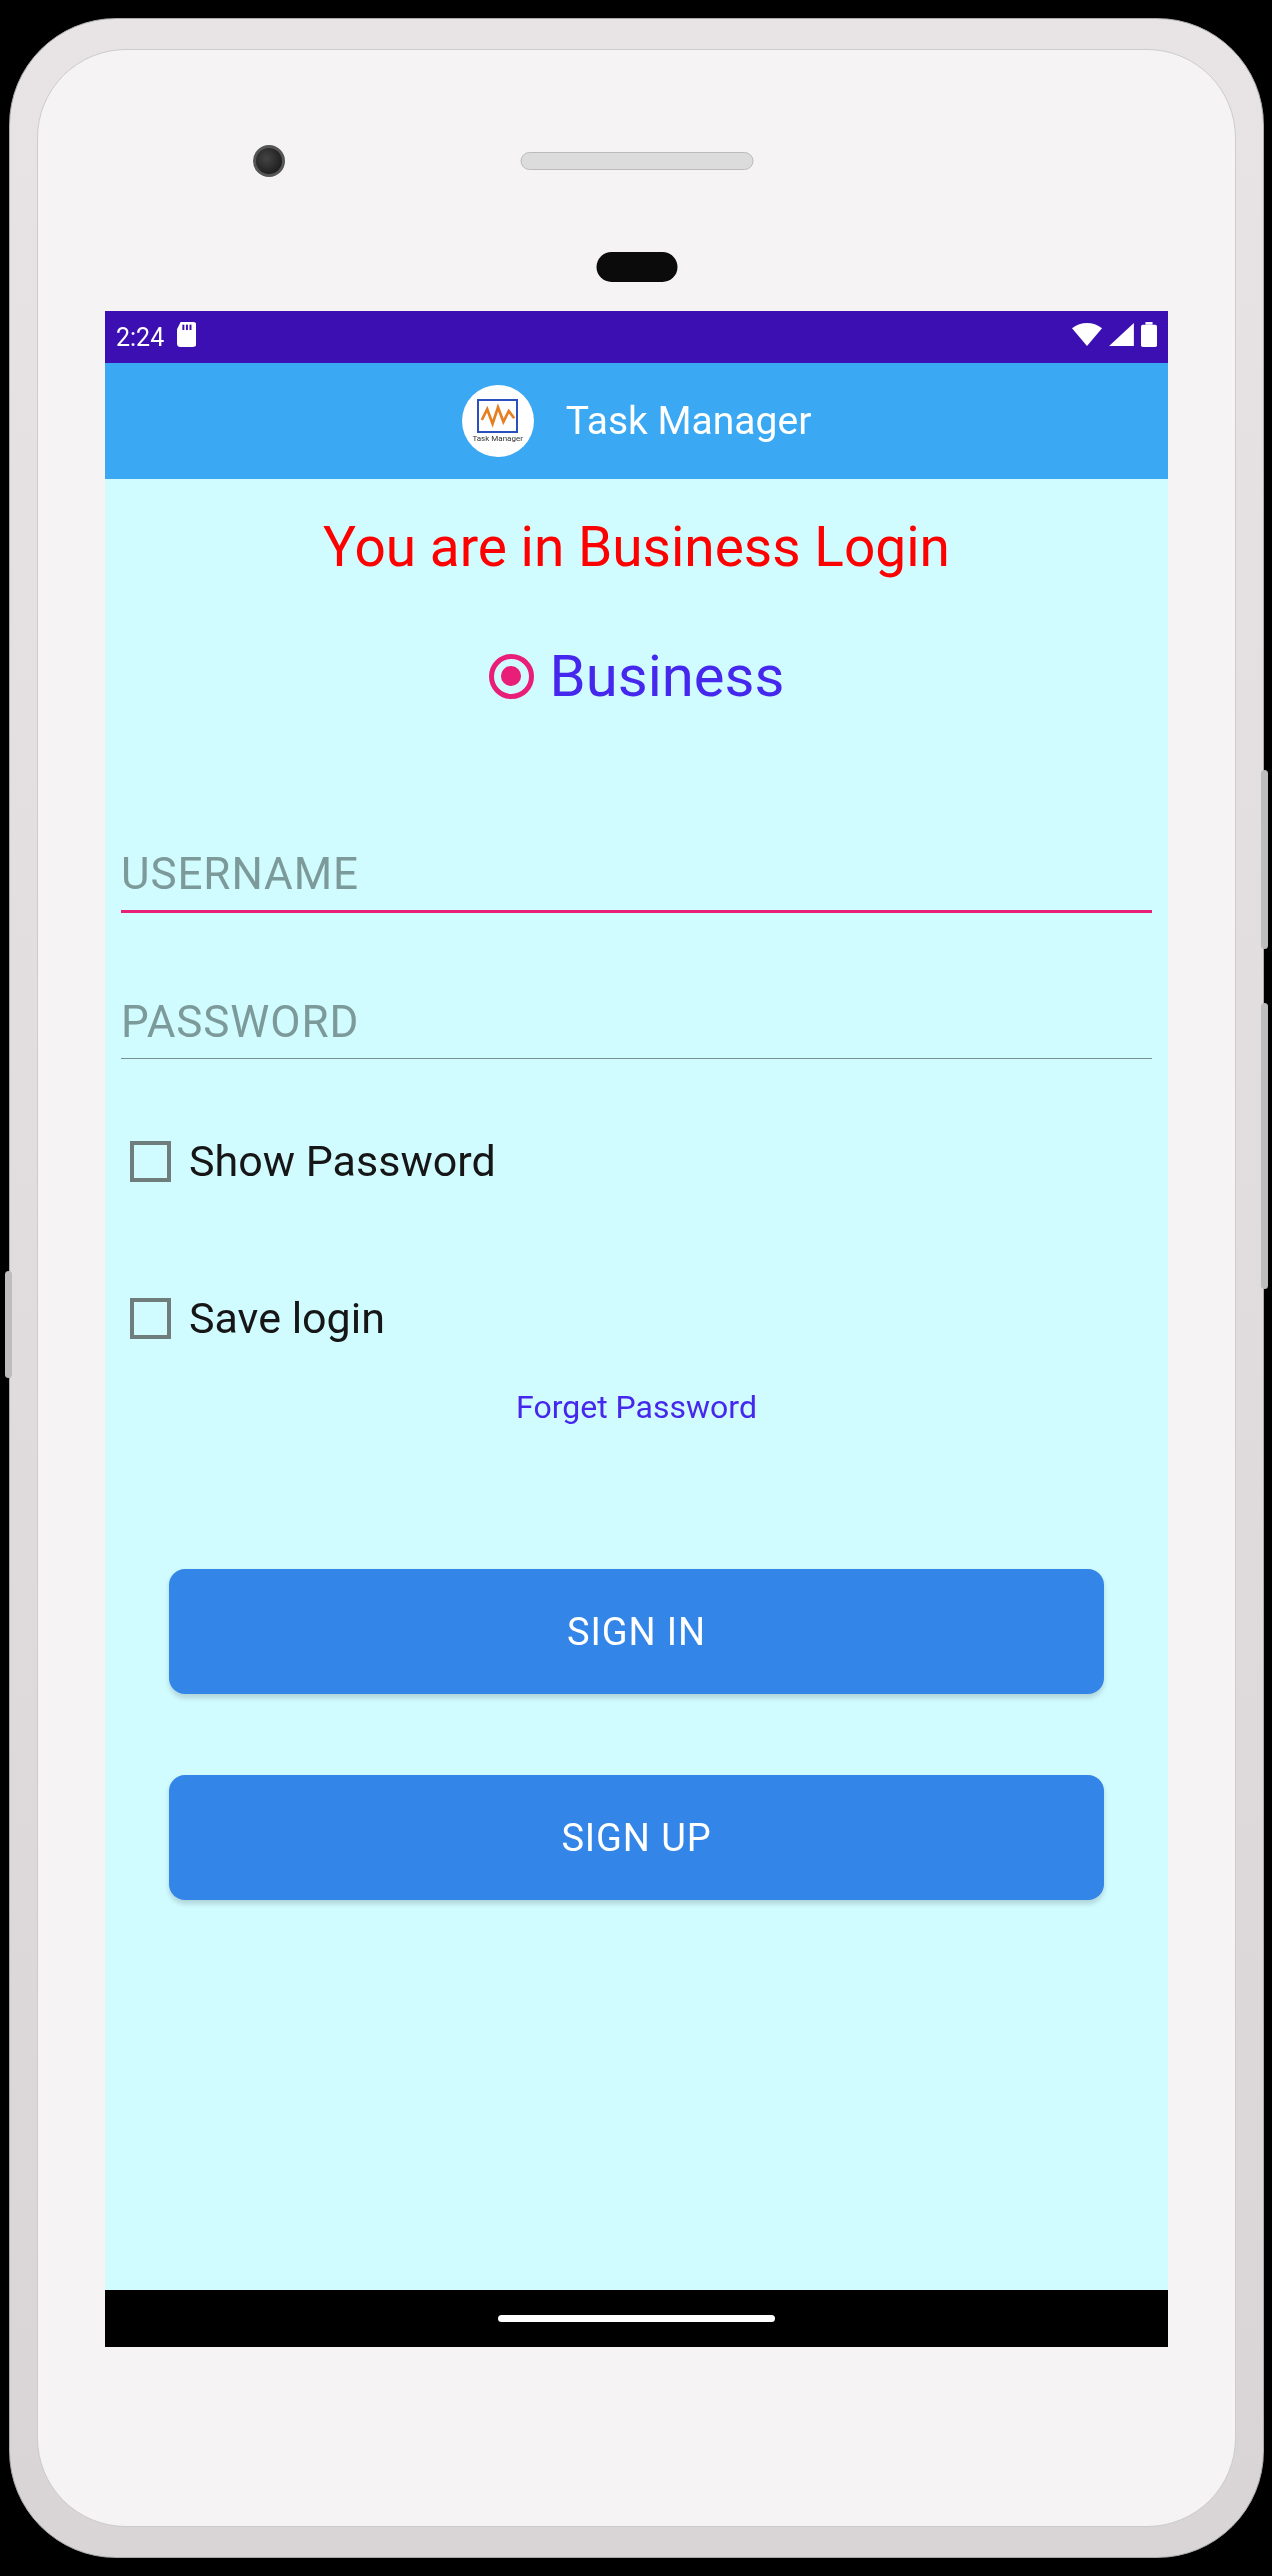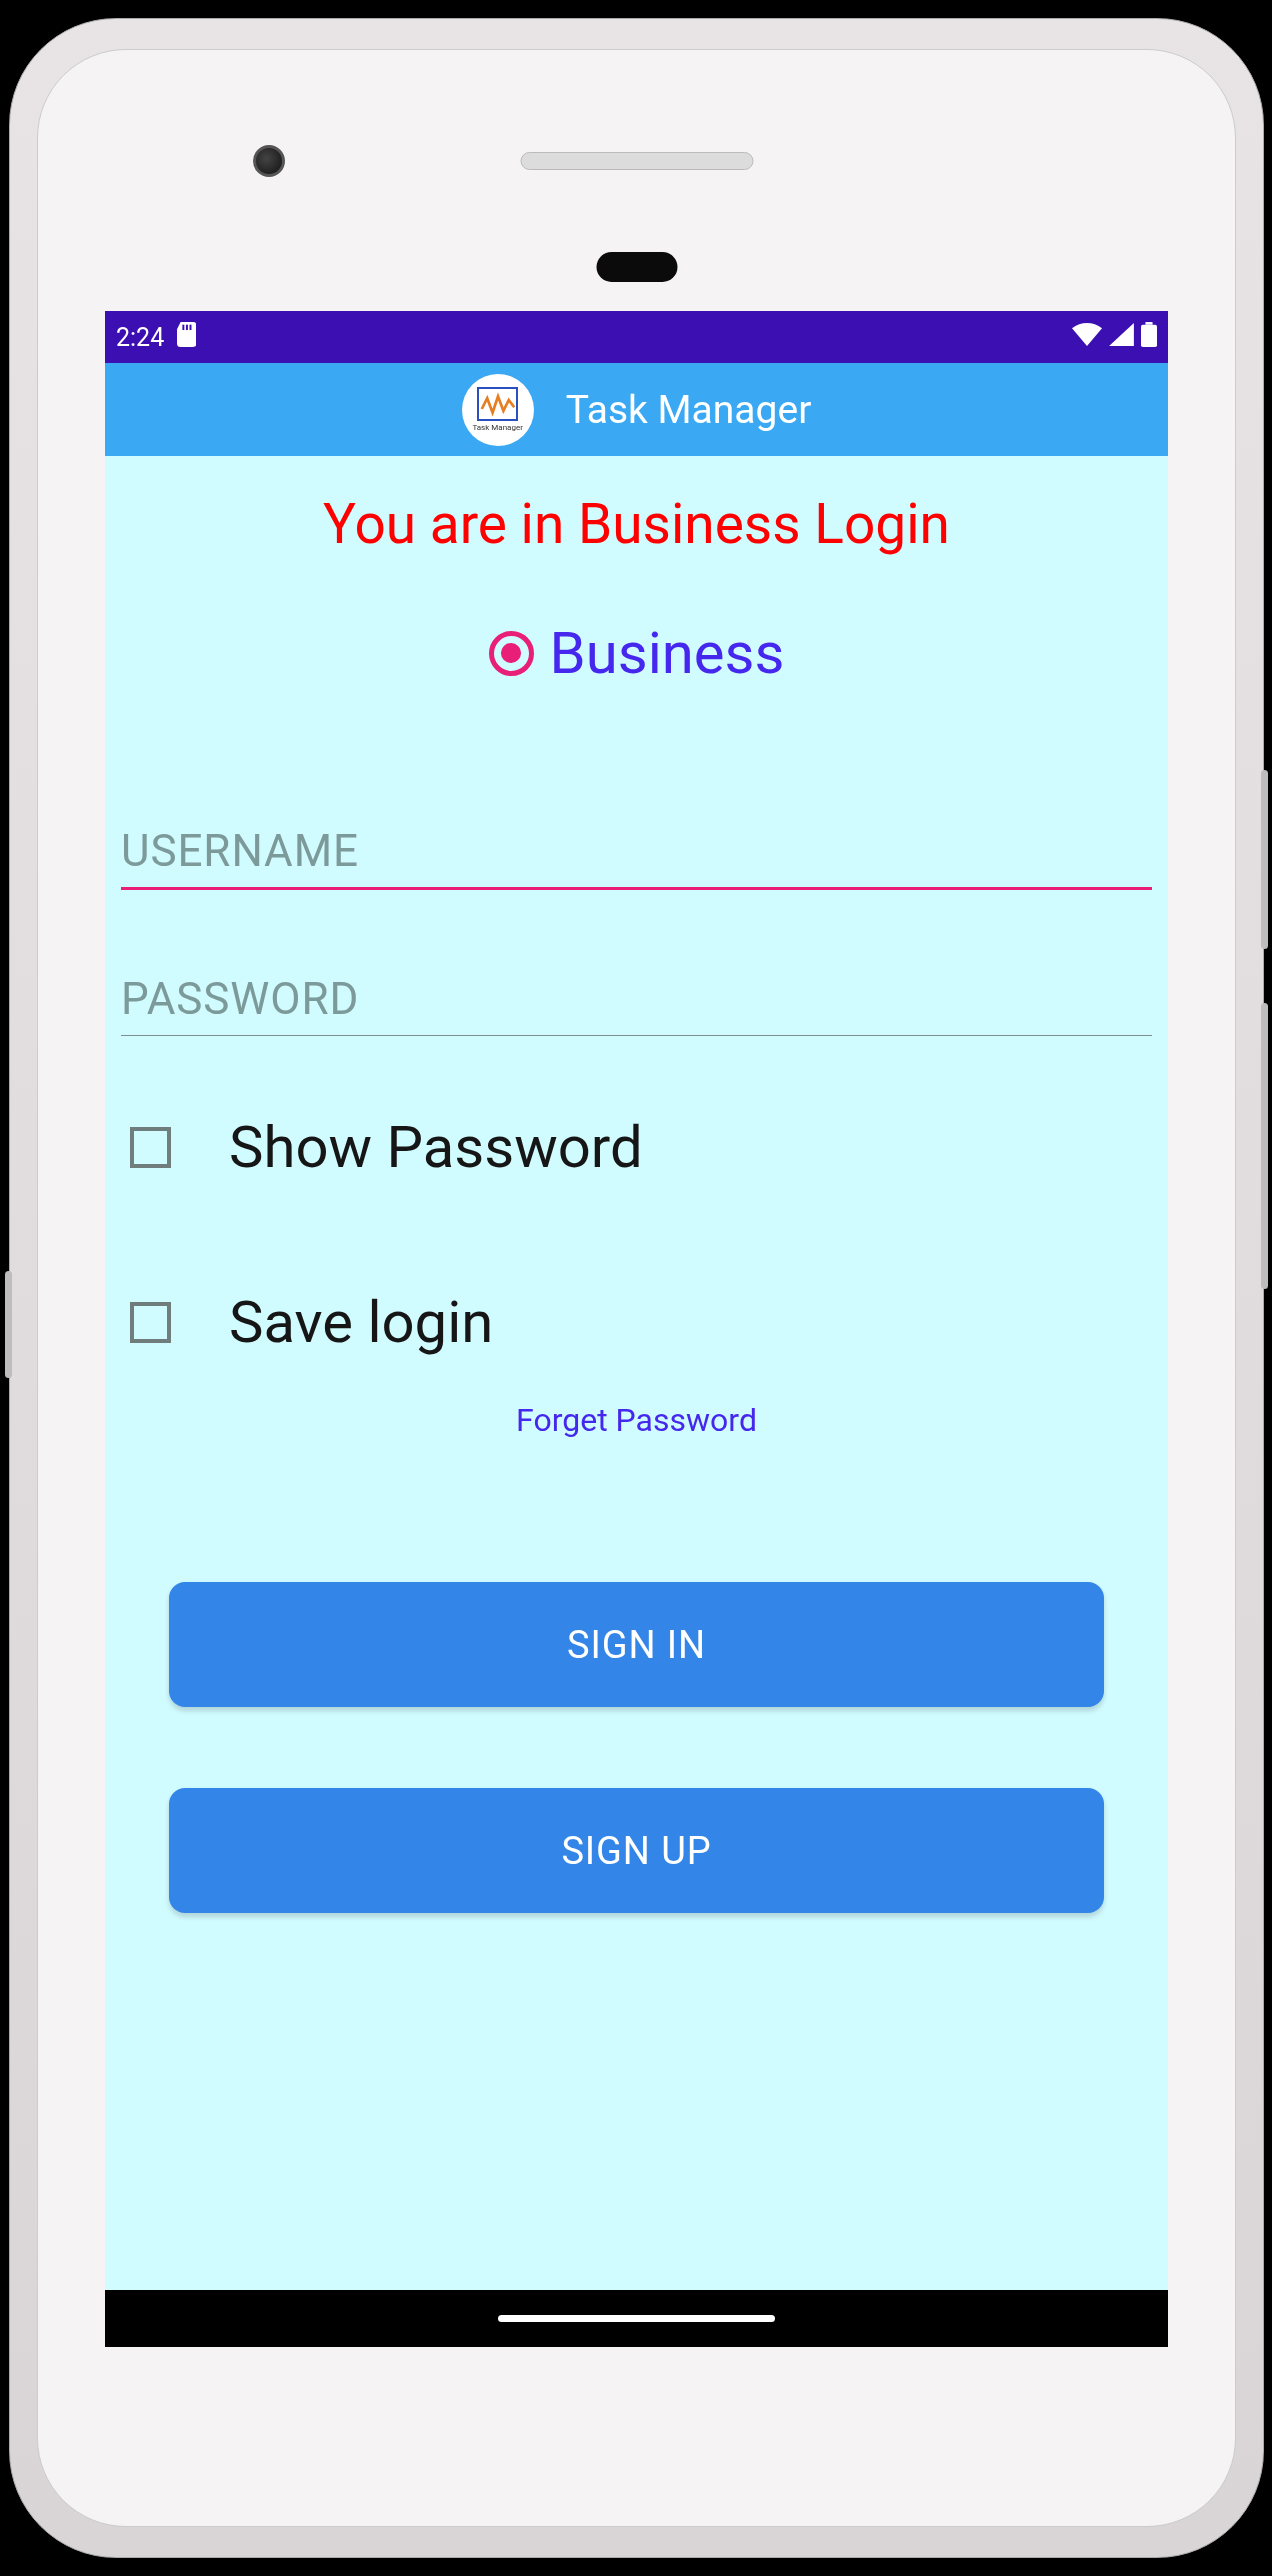--- a/index.html
+++ b/index.html
@@ -97,21 +97,21 @@
     justify-content: space-between;
     padding: 0 11px;
     color: #fff;
     font-size: 25px;
   }
   .status-left { display:flex; align-items:center; gap:12.5px; }
   .status-right { display:flex; align-items:center; gap:7.2px; }
 
   
   .top-bar {
-    height: 93px;
+    height: 116px;
     background: #3aa8f2;
     display: flex;
     align-items: center;
     justify-content: center;
     gap: 32px;
     color:#fff;
   }
   .logo-circle {
     width: 72px; height:72px; background:#fff; border-radius:50%;
     display:flex; align-items:center; justify-content:center;
@@ -178,21 +178,21 @@
   .check-row {
     display:flex; align-items:center; gap:18px;
     padding: 0 25px;
   }
   .check-row.first { margin-top:77px; }
   .check-row.second { margin-top:107px; }
   .checkbox {
     width:41px; height:41px; border:4.5px solid #6f7d7d;
     background:transparent;
   }
-  .check-label { font-size:58px; color:#161616; font-weight:400;margin-left:40px; }
+  .check-label { font-size:43px; color:#161616; font-weight:400; }
 
   .forget {
     color:#4527ed;
     font-size:32px;
     text-align:center;
     margin-top:45px;
     font-weight:400;
   }
 
   .btn-row { padding: 0 64px; }

